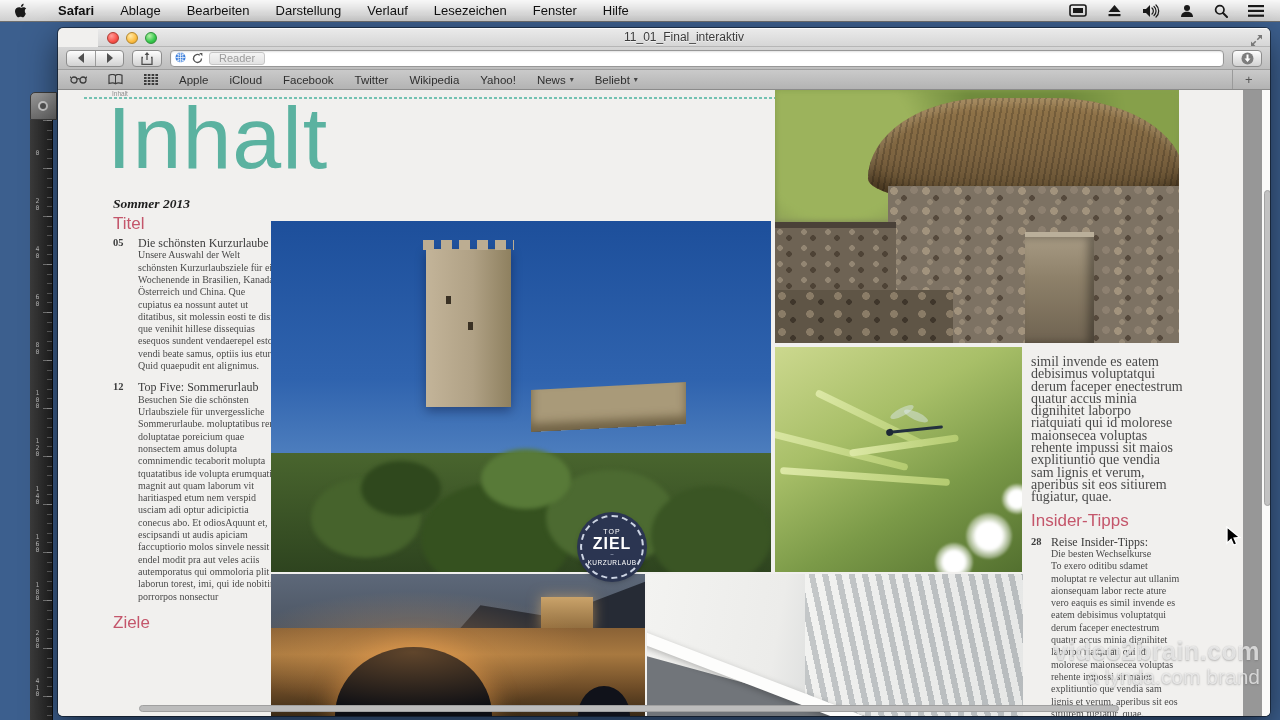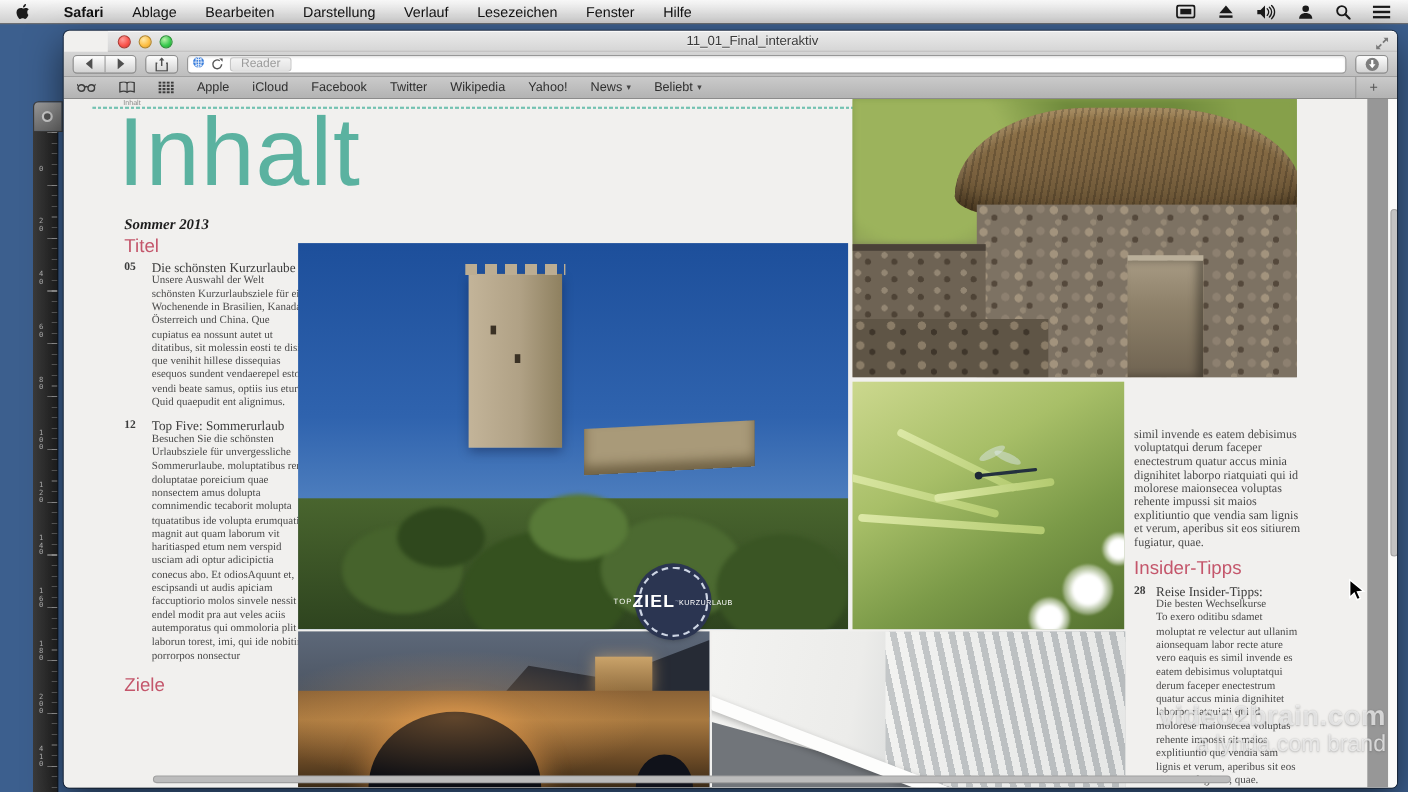--- a/index.html
+++ b/index.html
@@ -87,21 +87,21 @@
   .sec-head{font-family:"Liberation Sans",sans-serif;font-weight:300;font-size:17px;color:#c4566b;}
   .head-titel{position:absolute;left:55px;top:124px;}
   .toc{position:absolute;left:55px;top:147px;width:166px;color:#3c3c3c;}
   .entry{margin-bottom:9px;}
   .entry-line{display:flex;}
   .entry-num{width:25px;font-weight:bold;font-size:10.5px;line-height:12.4px;}
   .entry-title{flex:1;font-weight:normal;font-size:12px;line-height:12.4px;}
   .entry-body{margin-left:25px;font-size:10px;line-height:12.3px;color:#4a4a4a;}
   .head-ziele{margin:10px 0 7px 0;}
   .rightcol{position:absolute;left:973px;top:266px;width:152px;color:#3c3c3c;}
-  .rc-intro{font-size:11px;line-height:12.3px;color:#4a4a4a;margin-top:33px;}
+  .rc-intro{font-size:14px;line-height:12.3px;color:#4a4a4a;}
   .head-insider{margin:7px 0 5px 0;}
 
   
   .photo{position:absolute;overflow:hidden;}
   
   .p-hut{left:717px;top:0;width:404px;height:253px;background:linear-gradient(180deg,#88a04e 0%,#7a9146 30%,#6d8340 46%,#8a7f6d 60%,#7b7060 100%);}
   .hut-hill{position:absolute;left:0;top:0;right:0;height:52%;filter:blur(3px);
     background:radial-gradient(circle at 15% 40%,#9cb35c 0 22%,transparent 40%),
                radial-gradient(circle at 55% 20%,#6f8a3c 0 30%,transparent 52%),
                radial-gradient(circle at 90% 45%,#86a04a 0 25%,transparent 45%);}
@@ -176,21 +176,21 @@
     background:linear-gradient(100deg,#f3f3f1 0%,#ececea 35%,#cdd0d1 60%,#b2b6b8 100%);}
   .cb-cables{position:absolute;left:42%;top:0;right:0;bottom:0;opacity:.75;
     background:repeating-linear-gradient(78deg,#f7f7f5 0 7px,#b9bdbf 7px 13px);}
   .cb-deck{position:absolute;left:0;bottom:0;width:58%;height:60%;background:#71757a;
     clip-path:polygon(0 100%,0 30%,100% 100%);}
   .cb-rail{position:absolute;left:-4%;bottom:18%;width:70%;height:12px;background:#fdfdfc;
     transform:rotate(21deg);box-shadow:0 2px 6px rgba(0,0,0,.25);}
   
   .badge{position:absolute;left:522px;top:425px;width:64px;height:64px;border-radius:50%;
     background:#2b3551;border:2px dashed #cdd5e4;box-shadow:0 0 0 3px #2b3551,0 2px 6px rgba(0,0,0,.45);
-    display:flex;align-items:center;justify-content:center;color:#fff;
+    display:flex;flex-direction:column;align-items:center;justify-content:center;color:#fff;
     font-family:"Liberation Sans",sans-serif;}
   .badge .b-top{font-size:7px;letter-spacing:1px;}
   .badge .b-main{font-size:16px;font-weight:bold;letter-spacing:1px;line-height:17px;}
   .badge .b-orn{font-size:6px;color:#aeb9cf;line-height:5px;}
   .badge .b-bottom{font-size:6.5px;letter-spacing:.5px;margin-top:2px;}
 
   
   .v-thumb{position:absolute;left:1206px;top:100px;width:7px;height:316px;border-radius:4px;
     background:#c2c2c2;border:1px solid #a3a3a3;}
   .h-thumb{position:absolute;left:81px;top:615px;width:980px;height:7px;border-radius:4px;

